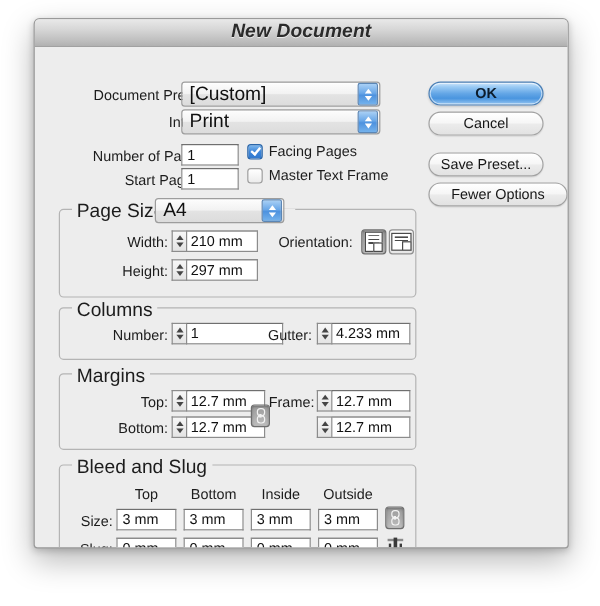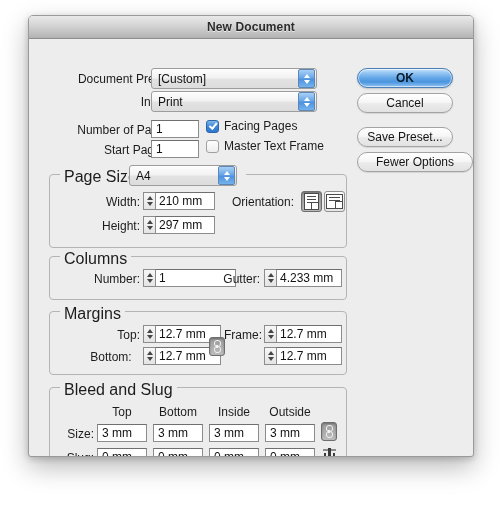--- a/index.html
+++ b/index.html
@@ -20,38 +20,39 @@
     overflow:hidden;
   }
   .titlebar{
     height:22px;
     background:linear-gradient(to bottom,#e9e9e9 0%,#d6d6d6 40%,#bcbcbc 85%,#b2b2b2 100%);
     border-bottom:1px solid #8e8e8e;
     display:flex;align-items:center;justify-content:center;
     position:relative;
   }
   .titlebar .title{
-    font-size:12px;color:#2b2b2b;font-weight:bold;letter-spacing:.1px;
+    font-size:16px;color:#2b2b2b;font-weight:bold;letter-spacing:.1px;
     text-shadow:0 1px 0 rgba(255,255,255,.65);
+    font-style:italic;
   }
   .body{position:relative;height:417px;}
 
   
   .lbl{font-size:12px;color:#1c1c1c;text-align:right;white-space:nowrap;}
   .lbl-l{font-size:12px;color:#1c1c1c;text-align:left;white-space:nowrap;}
 
   
   .popup{
     position:absolute;height:19px;
     background:linear-gradient(to bottom,#fdfdfd 0%,#f2f2f2 48%,#e3e3e3 52%,#dcdcdc 100%);
     border:1px solid #9d9d9d;border-radius:3px;
     box-shadow:0 1px 0 rgba(255,255,255,.7) inset;
     display:flex;align-items:center;cursor:default;
   }
-  .popup .pv{font-size:12px;color:#111;padding-left:6px;flex:1;overflow:hidden;white-space:nowrap;}
+  .popup .pv{font-size:16px;color:#111;padding-left:6px;flex:1;overflow:hidden;white-space:nowrap;}
   .popup .parrow{
     width:15px;height:17px;margin-right:1px;border-radius:2px;
     background:linear-gradient(to bottom,#a9d0f5 0%,#69a7e8 45%,#4d92df 55%,#74b2ec 100%);
     border:1px solid #5b86b5;
     display:flex;flex-direction:column;align-items:center;justify-content:center;gap:2px;
   }
   .parrow i{display:block;width:0;height:0;}
   .parrow i.up{border-left:3px solid transparent;border-right:3px solid transparent;border-bottom:4px solid #fff;}
   .parrow i.dn{border-left:3px solid transparent;border-right:3px solid transparent;border-top:4px solid #fff;}
 
@@ -297,21 +298,21 @@
       <div class="stepfield" style="left:93px;top:13px;width:78px;">
         <span class="stepper">
             <i class="up"></i>
             <i class="dn"></i>
           </span>
         <span class="inp">
           <span class="fv">12.7 mm</span>
         </span>
       </div>
 
-      <div class="lbl" style="position:absolute;left:16px;top:38px;width:90px;text-align:center;">Bottom:</div>
+      <div class="lbl" style="position:absolute;left:0px;top:38px;width:90px;">Bottom:</div>
       <div class="stepfield" style="left:93px;top:35px;width:78px;">
         <span class="stepper">
             <i class="up"></i>
             <i class="dn"></i>
           </span>
         <span class="inp">
           <span class="fv">12.7 mm</span>
         </span>
       </div>
 

